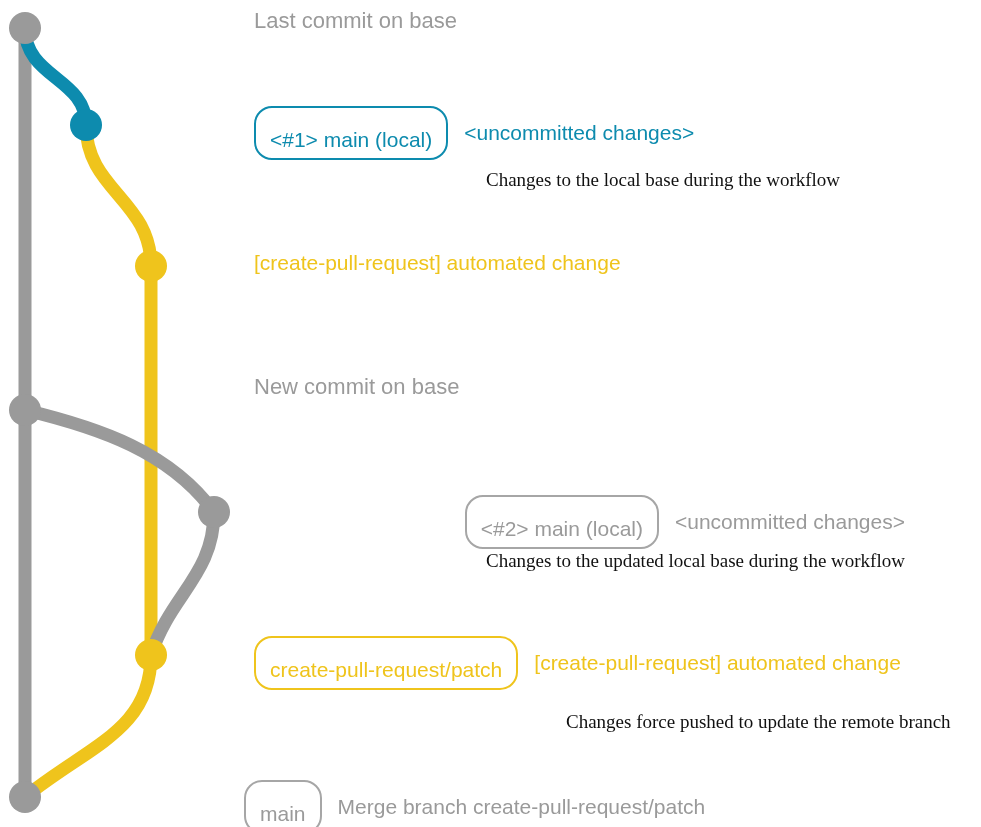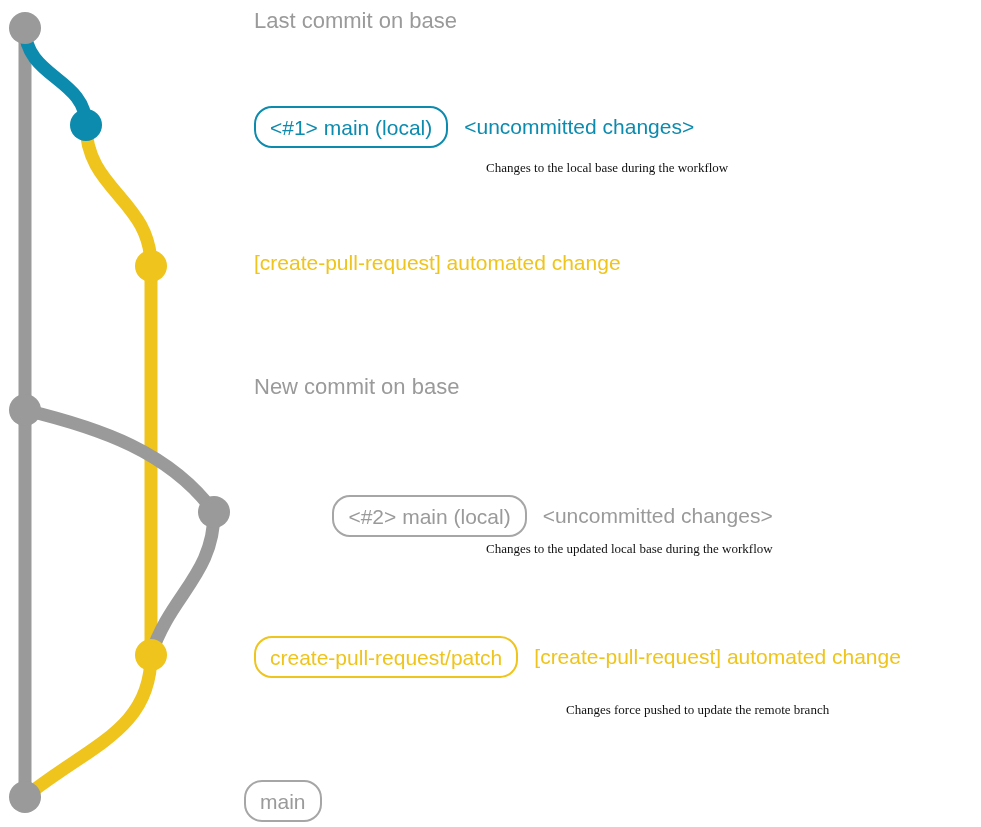--- a/index.html
+++ b/index.html
@@ -30,21 +30,21 @@
   }
   .row-line {
     display: flex;
     align-items: center;
     white-space: nowrap;
   }
   .chip {
     display: inline-block;
     border: 2px solid #0d8bae;
     border-radius: 18px;
-    padding: 8px 14px 6px 14px;
+    padding: 20px 14px 6px 14px;
     font-size: 21px;
     line-height: 24px;
     color: #0d8bae;
     background: #ffffff;
     box-sizing: border-box;
   }
   .chip.gray {
     border-color: #a6a6a6;
     color: #9a9a9a;
   }
@@ -57,21 +57,21 @@
     line-height: 26px;
     white-space: nowrap;
   }
   .headline.blue  { color: #0d8bae; }
   .headline.gray  { color: #9a9a9a; }
   .headline.yellow{ color: #efc41c; }
   .headline.plain { color: #9a9a9a; }
   .chip + .headline { margin-left: 16px; }
   .subline {
     font-family: "Liberation Serif", serif;
-    font-size: 13px;
+    font-size: 19px;
     line-height: 24px;
     color: #111111;
     white-space: nowrap;
   }
   .standalone {
     font-size: 22px;
     line-height: 26px;
     color: #9a9a9a;
     white-space: nowrap;
   }
@@ -148,16 +148,17 @@
     <div class="row-line">
       <span class="chip yellow">create-pull-request/patch</span>
       <span class="headline yellow">[create-pull-request] automated change</span>
     </div>
     <div class="subline" style="margin-left:312px; margin-top:20px;">Changes force pushed to update the remote branch</div>
   </div>
 
   <div class="row" style="left:244px; top:780px;">
     <div class="row-line">
       <span class="chip gray">main</span>
+      <span class="headline plain">Merge branch create-pull-request/patch</span>
     </div>
   </div>
 
 </div>
 
 </body></html>

